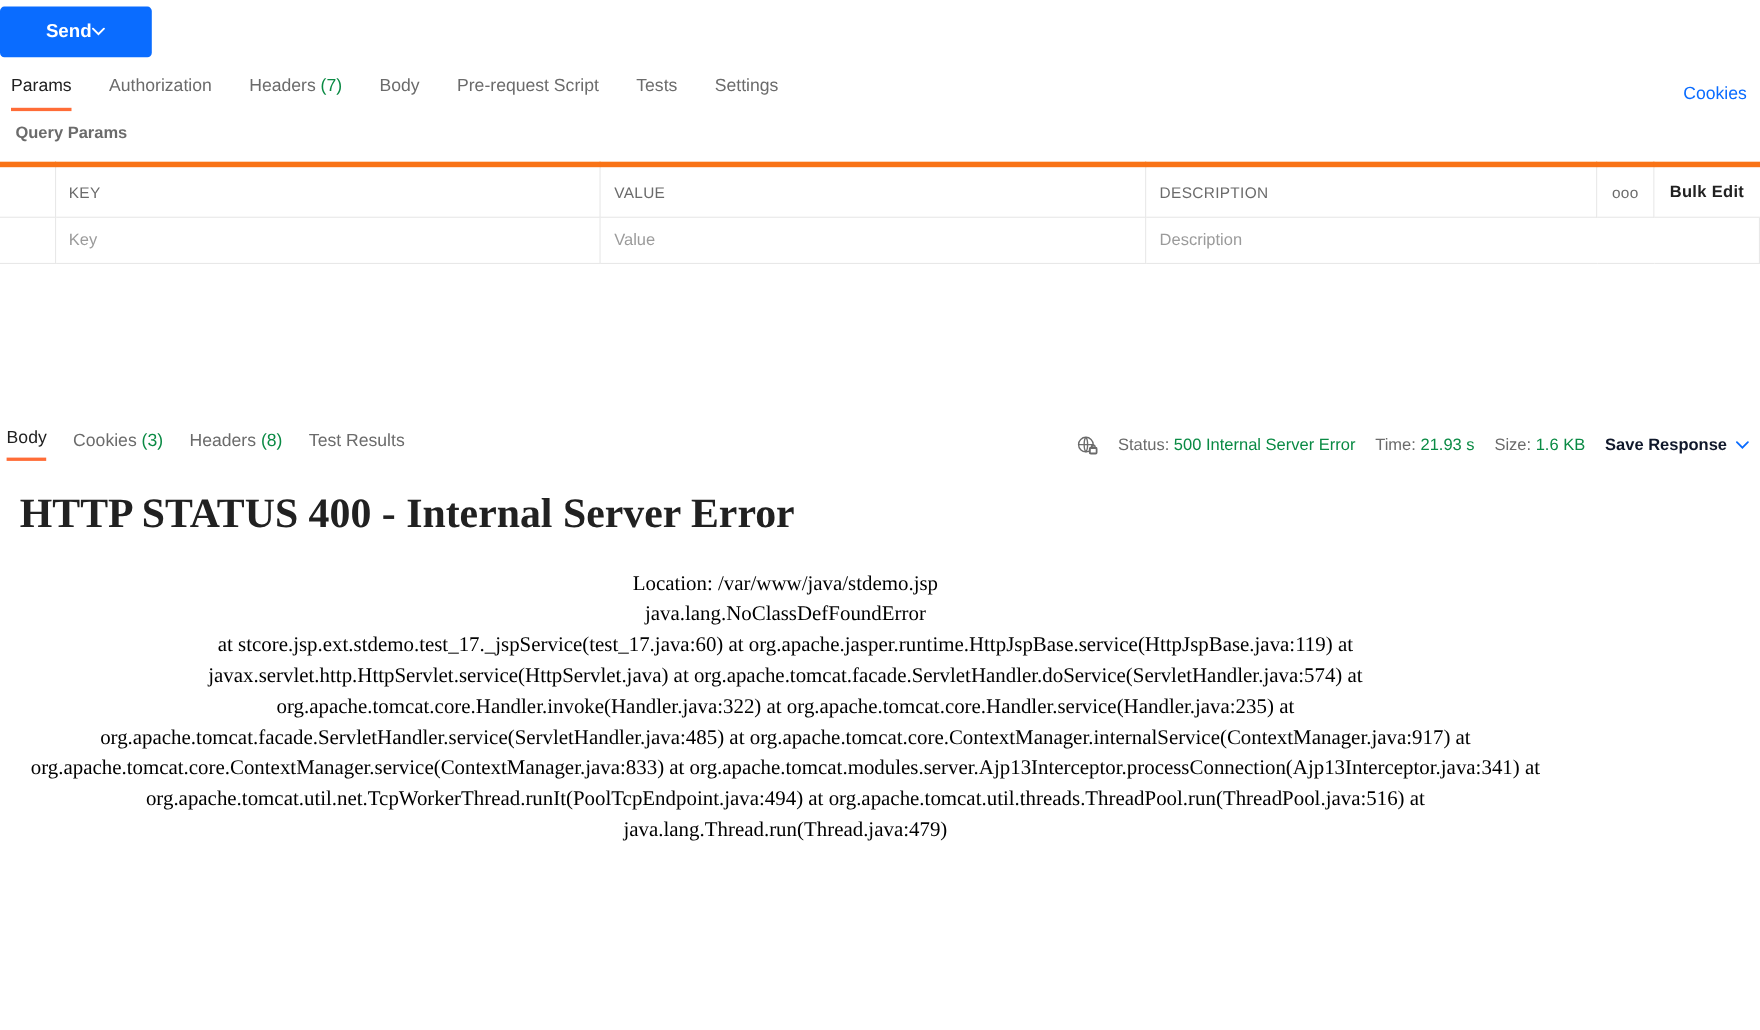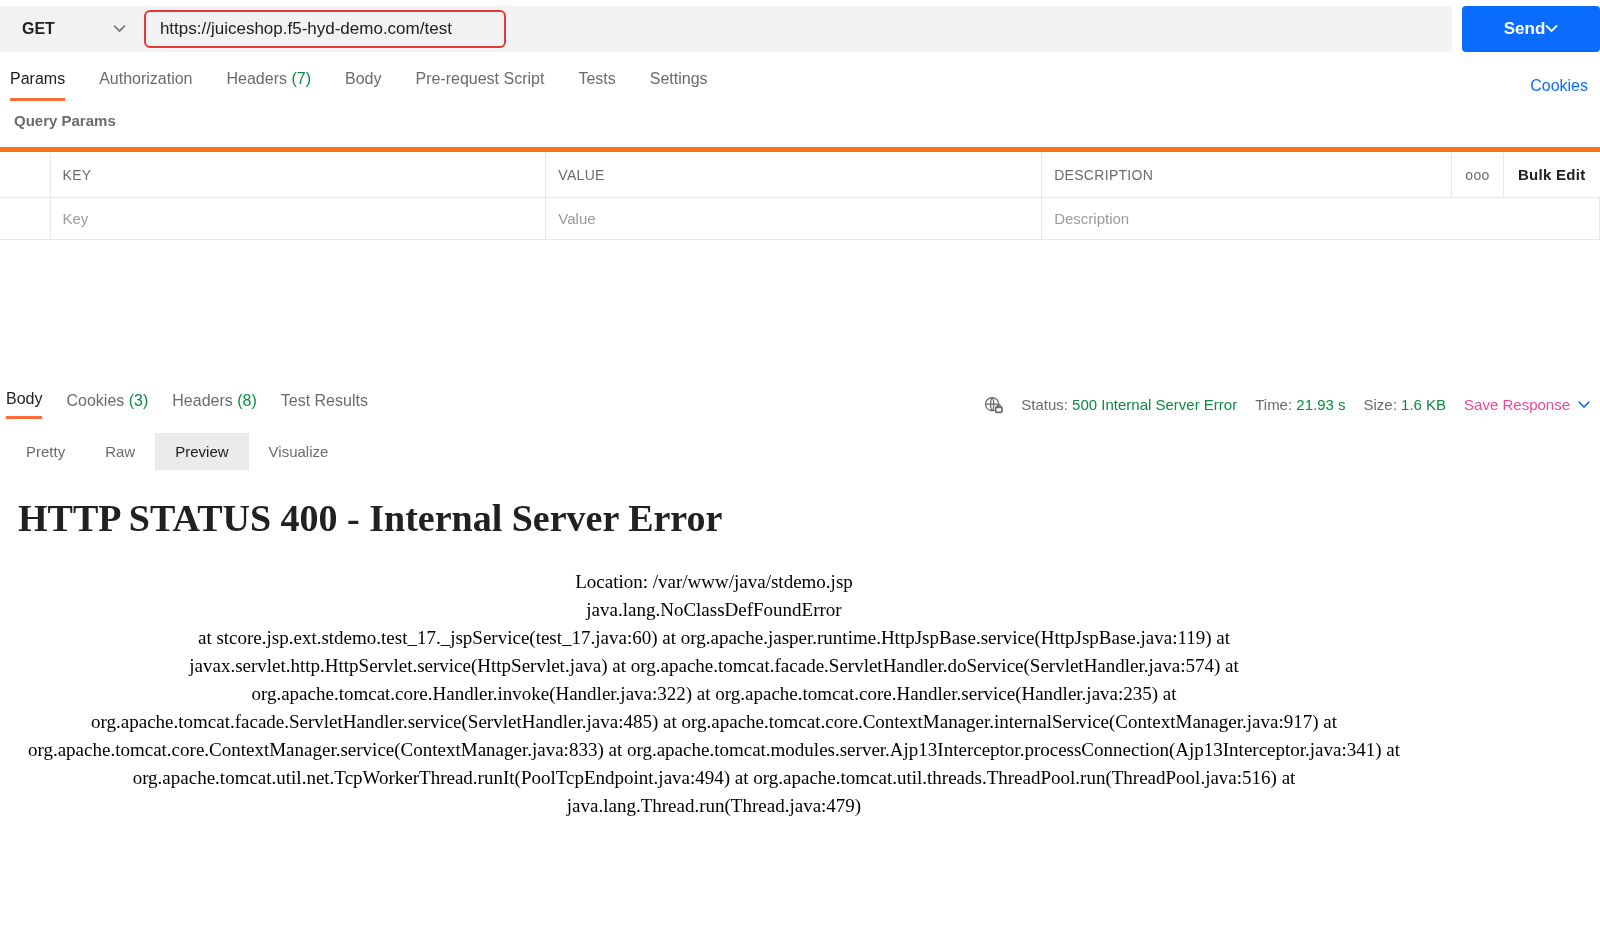--- a/index.html
+++ b/index.html
@@ -39,50 +39,36 @@
   .col-bulk { width: 96px; text-align: center !important; font-weight: 600 !important; color: #212121 !important; font-size: 15px !important; cursor: pointer; border-right: none !important; }
 
   
   .response-section { margin-top: 150px; }
   .resp-header-row { display: flex; align-items: center; justify-content: space-between; padding: 0 10px 0 6px; }
   .resp-tabs { display: flex; gap: 24px; align-items: center; }
   .resp-tab { color: #6b6b6b; font-size: 16px; padding-bottom: 8px; cursor: pointer; }
   .resp-tab.active { color: #212121; border-bottom: 3px solid #ff6c37; }
   .resp-meta { display: flex; align-items: center; gap: 18px; font-size: 15px; color: #6b6b6b; }
   .resp-meta .val-green { color: #0a8a44; }
-  .save-resp { color: #ec4899; font-weight: 400; cursor: pointer; display: flex; align-items: center; gap: 8px; }
+  .save-resp { color: #0f172a; font-weight: 700; cursor: pointer; display: flex; align-items: center; gap: 8px; }
   .globe-icon { display:inline-flex; }
   
   .view-modes { display: flex; margin: 14px 0 0 6px; }
   .mode-btn { color: #6b6b6b; font-size: 15px; padding: 10px 20px; cursor: pointer; }
   .mode-btn.active { background: #eceaea; color: #212121; font-weight: 500; }
   
   
   .preview-body { padding: 26px 0 0 18px; font-family: "Times New Roman", Times, serif; max-width: 1410px; }
   .preview-body h1 { font-size: 38px; font-weight: 700; margin-bottom: 28px; }
   .preview-text { font-size: 19px; line-height: 28px; color: #000; text-align: center; }
 </style>
 </head>
 <body>
 
 <div class="request-bar">
-  <div class="method-url-box">
-    <div class="method-select">
-      <span>GET</span>
-      <span class="chevron">
-        <svg width="13" height="8" viewBox="0 0 12 8">
-            <path d="M1 1l5 5 5-5" stroke="#6b6b6b" stroke-width="1.6" fill="none" stroke-linecap="round"></path>
-          </svg>
-      </span>
-    </div>
-    <div class="url-wrap">
-      <input class="url-input" value="https://juiceshop.f5-hyd-demo.com/test" style="">
-    </div>
-    <div style="flex:1"></div>
-  </div>
   <div class="send-btn">
     <span>Send</span>
     <span class="chevron">
       <svg width="13" height="8" viewBox="0 0 12 8">
           <path d="M1 1l5 5 5-5" stroke="#fff" stroke-width="1.8" fill="none" stroke-linecap="round"></path>
         </svg>
     </span>
   </div>
 </div>
 
@@ -156,26 +142,20 @@
         <span>Save Response</span>
         <span class="chevron">
           <svg width="12" height="8" viewBox="0 0 12 8">
               <path d="M1 1l5 5 5-5" stroke="#0a6cff" stroke-width="1.6" fill="none" stroke-linecap="round"></path>
             </svg>
         </span>
       </span>
     </div>
   </div>
 
-  <div class="view-modes" id="view-modes">
-      <span class="mode-btn">Pretty</span>
-      <span class="mode-btn">Raw</span>
-      <span class="mode-btn active">Preview</span>
-      <span class="mode-btn">Visualize</span>
-    </div>
 
   <div class="preview-body">
     <h1>HTTP STATUS 400 - Internal Server Error</h1>
     <div class="preview-text">
       <div>Location: /var/www/java/stdemo.jsp</div>
       <div>java.lang.NoClassDefFoundError</div>
       <div>at stcore.jsp.ext.stdemo.test_17._jspService(test_17.java:60) at org.apache.jasper.runtime.HttpJspBase.service(HttpJspBase.java:119) at javax.servlet.http.HttpServlet.service(HttpServlet.java) at org.apache.tomcat.facade.ServletHandler.doService(ServletHandler.java:574) at org.apache.tomcat.core.Handler.invoke(Handler.java:322) at org.apache.tomcat.core.Handler.service(Handler.java:235) at org.apache.tomcat.facade.ServletHandler.service(ServletHandler.java:485) at org.apache.tomcat.core.ContextManager.internalService(ContextManager.java:917) at org.apache.tomcat.core.ContextManager.service(ContextManager.java:833) at org.apache.tomcat.modules.server.Ajp13Interceptor.processConnection(Ajp13Interceptor.java:341) at org.apache.tomcat.util.net.TcpWorkerThread.runIt(PoolTcpEndpoint.java:494) at org.apache.tomcat.util.threads.ThreadPool.run(ThreadPool.java:516) at java.lang.Thread.run(Thread.java:479)</div>
     </div>
   </div>
 </div>

